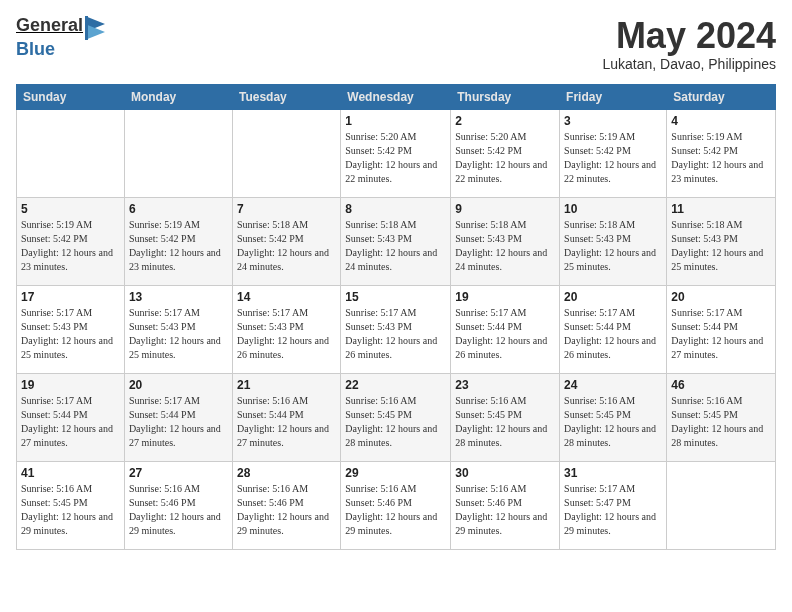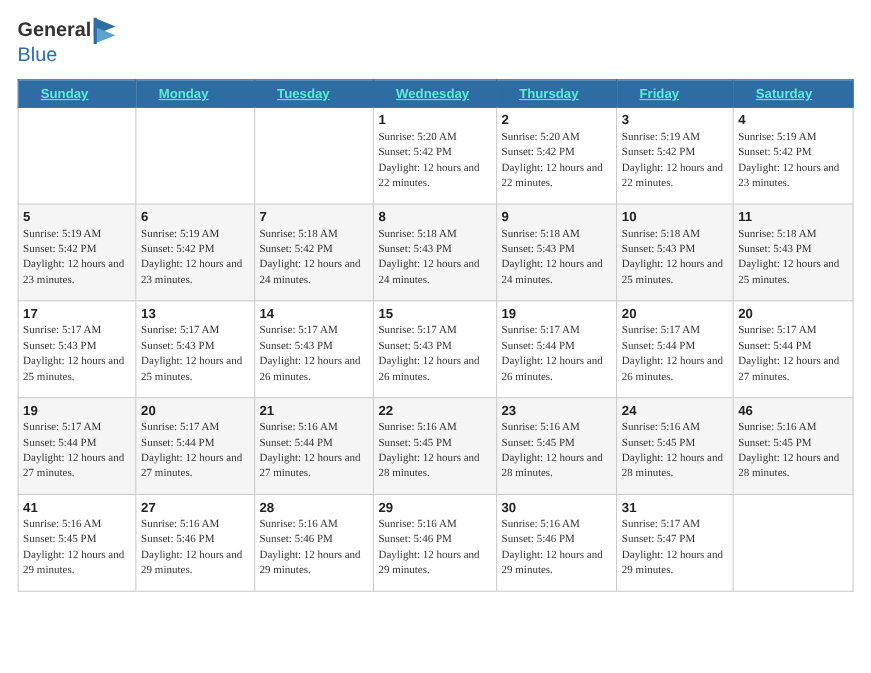--- a/index.html
+++ b/index.html
@@ -21,21 +21,21 @@
       align-items: center;
     }
     .logo-text-general {
       font-size: 18px;
       font-weight: bold;
       color: #333;
       line-height: 1.1;
     }
     .logo-text-blue {
       font-size: 18px;
-      font-weight: normal;
+      font-weight: bold;
       color: #2e6da4;
       line-height: 1.1;
     }
     .logo-icon {
       width: 20px;
       height: 24px;
       margin-left: 2px;
     }
     .title-area {
       text-align: right;
@@ -50,26 +50,25 @@
       font-size: 14px;
       color: #333;
     }
     .calendar {
       width: 100%;
       border-collapse: collapse;
       font-size: 11px;
     }
     .calendar th {
       background: #2e6da4;
-      color: #5eead4;
-      padding: 5px 20px;
+      color: #e5e5e5;
+      padding: 5px 6px;
       text-align: left;
       font-size: 12px;
       border: 1px solid #2e6da4;
-      text-decoration: underline;
     }
     .calendar td {
       border: 1px solid #ccc;
       vertical-align: top;
       padding: 4px 4px;
       width: 113px;
       height: 88px;
       background: #fff;
     }
     .calendar tr:nth-child(even) td {
@@ -91,32 +90,36 @@
     .empty-cell {
       background: #f9f9f9;
     }
   </style>
 </head>
 <body>
 
 <div class="header">
   <div class="logo">
     <div>
-      <div style="display:flex;align-items:center;">
+      <div style="display:flex;text-decoration:underline;">
         <span class="logo-text-general">General</span>
         <svg class="logo-icon" viewBox="0 0 20 24">
           <polygon points="0,0 20,8 0,16" fill="#2e6da4"></polygon>
           <polygon points="0,8 20,16 0,24" fill="#5ba3d0"></polygon>
           <rect x="0" y="0" width="3" height="24" fill="#2e6da4"></rect>
         </svg>
       </div>
       <div>
         <span class="logo-text-blue">Blue</span>
       </div>
     </div>
+  </div>
+  <div class="title-area">
+    <div class="month-year">May 2024</div>
+    <div class="location">Lukatan, Davao, Philippines</div>
   </div>
 </div>
 
 <table class="calendar">
   <thead>
     <tr id="header-row">
         <th>Sunday</th>
         <th>Monday</th>
         <th>Tuesday</th>
         <th>Wednesday</th>

